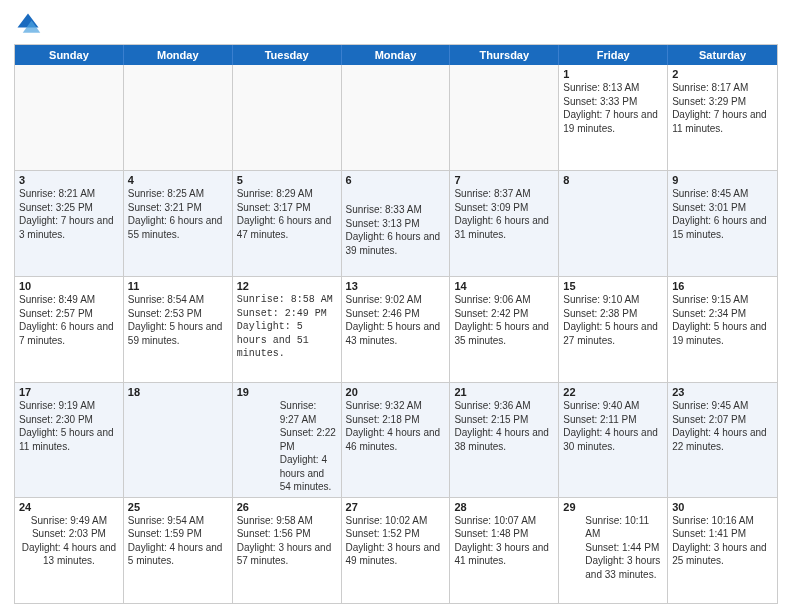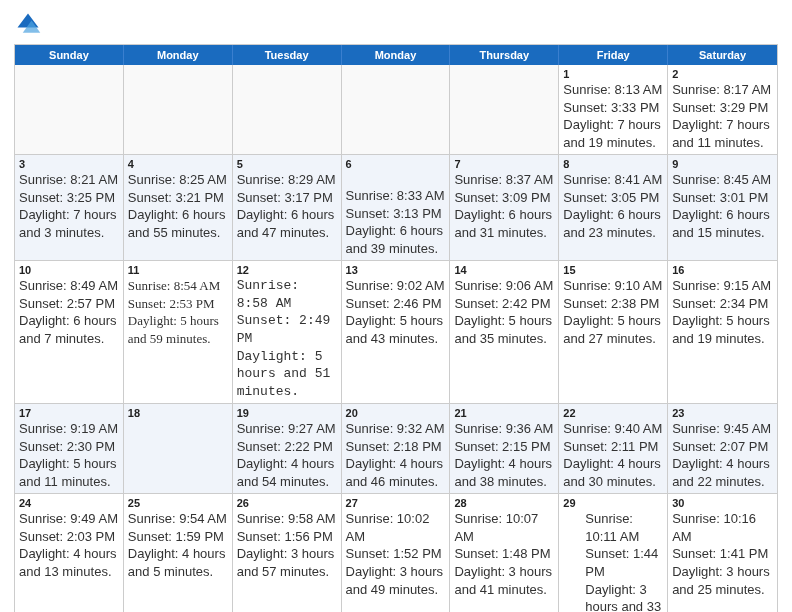--- a/index.html
+++ b/index.html
@@ -103,21 +103,21 @@
     .cal-cell:last-child { border-right: none; }
     .cal-cell.empty { background: #f9f9f9; }
     .day-num {
       font-size: 11px;
       font-weight: bold;
       color: #222;
       display: block;
       margin-bottom: 1px;
     }
     .cell-text {
-      font-size: 13px;
+      font-size: 10px;
       line-height: 1.35;
       color: #333;
     }
     
     .row-shade { background: #f0f4fa; }
     .row-shade .cal-cell { background: #f0f4fa; }
   </style>
 </head>
 <body>
 
@@ -195,41 +195,38 @@
 Daylight: 6 hours and 39 minutes.</div>
           </div>
           <div class="cal-cell">
             <span class="day-num">7</span>
             <div class="cell-text" style="white-space: pre-line;">Sunrise: 8:37 AM
 Sunset: 3:09 PM
 Daylight: 6 hours and 31 minutes.</div>
           </div>
           <div class="cal-cell">
             <span class="day-num">8</span>
-            <div class="cell-text" style="white-space: pre-line;">Sunrise: 8:41 AM
-Sunset: 3:05 PM
-Daylight: 6 hours and 23 minutes.</div>
           </div>
           <div class="cal-cell">
             <span class="day-num">9</span>
             <div class="cell-text" style="white-space: pre-line;">Sunrise: 8:45 AM
 Sunset: 3:01 PM
 Daylight: 6 hours and 15 minutes.</div>
           </div>
         </div>
         <div class="cal-row">
           <div class="cal-cell">
             <span class="day-num">10</span>
             <div class="cell-text" style="white-space: pre-line;">Sunrise: 8:49 AM
 Sunset: 2:57 PM
 Daylight: 6 hours and 7 minutes.</div>
           </div>
           <div class="cal-cell">
             <span class="day-num">11</span>
-            <div class="cell-text" style="white-space: pre-line; font-family: Liberation Serif, serif;">Sunrise: 8:54 AM
+            <div class="cell-text" style="white-space: pre-line;">Sunrise: 8:54 AM
 Sunset: 2:53 PM
 Daylight: 5 hours and 59 minutes.</div>
           </div>
           <div class="cal-cell">
             <span class="day-num">12</span>
             <div class="cell-text" style="white-space: pre-line; font-family: Liberation Mono, monospace;">Sunrise: 8:58 AM
 Sunset: 2:49 PM
 Daylight: 5 hours and 51 minutes.</div>
           </div>
           <div class="cal-cell">
@@ -262,21 +259,21 @@
             <span class="day-num">17</span>
             <div class="cell-text" style="white-space: pre-line;">Sunrise: 9:19 AM
 Sunset: 2:30 PM
 Daylight: 5 hours and 11 minutes.</div>
           </div>
           <div class="cal-cell">
             <span class="day-num">18</span>
           </div>
           <div class="cal-cell">
             <span class="day-num">19</span>
-            <div class="cell-text" style="white-space: pre-line;">Sunrise: 9:27 AM
+            <div class="cell-text" style="white-space: pre-line; margin-left: 43px;">Sunrise: 9:27 AM
 Sunset: 2:22 PM
 Daylight: 4 hours and 54 minutes.</div>
           </div>
           <div class="cal-cell">
             <span class="day-num">20</span>
             <div class="cell-text" style="white-space: pre-line;">Sunrise: 9:32 AM
 Sunset: 2:18 PM
 Daylight: 4 hours and 46 minutes.</div>
           </div>
           <div class="cal-cell">
@@ -294,21 +291,21 @@
           <div class="cal-cell">
             <span class="day-num">23</span>
             <div class="cell-text" style="white-space: pre-line;">Sunrise: 9:45 AM
 Sunset: 2:07 PM
 Daylight: 4 hours and 22 minutes.</div>
           </div>
         </div>
         <div class="cal-row">
           <div class="cal-cell">
             <span class="day-num">24</span>
-            <div class="cell-text" style="white-space: pre-line;">Sunrise: 9:49 AM
+            <div class="cell-text" style="white-space: pre-line; text-align: center;">Sunrise: 9:49 AM
 Sunset: 2:03 PM
 Daylight: 4 hours and 13 minutes.</div>
           </div>
           <div class="cal-cell">
             <span class="day-num">25</span>
             <div class="cell-text" style="white-space: pre-line;">Sunrise: 9:54 AM
 Sunset: 1:59 PM
 Daylight: 4 hours and 5 minutes.</div>
           </div>
           <div class="cal-cell">

